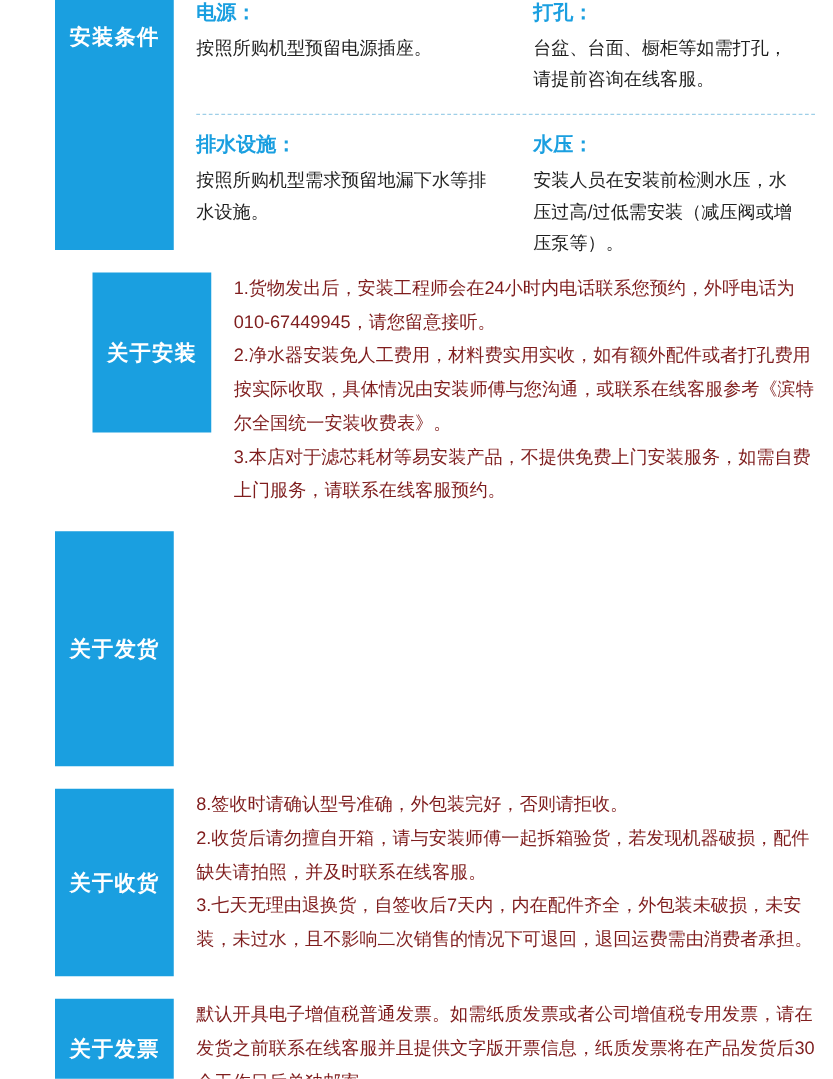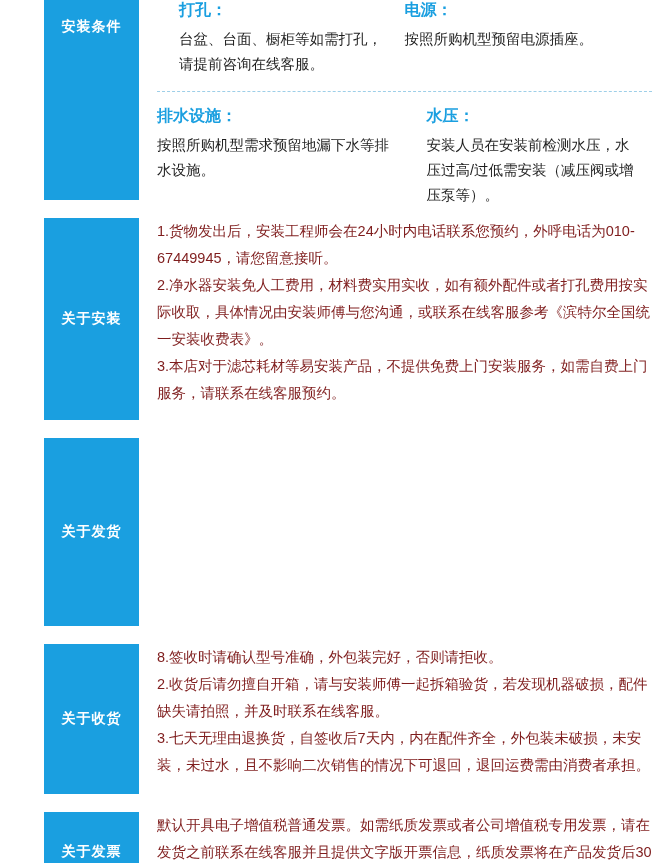--- a/index.html
+++ b/index.html
@@ -25,21 +25,21 @@
     display: flex;
     align-items: flex-start;
     padding: 0 14px 0 44px;
     box-sizing: border-box;
   }
   .tab {
     flex: 0 0 auto;
     width: 95px;
     background: #1a9fe0;
     color: #ffffff;
-    font-size: 14px;
+    font-size: 17px;
     font-weight: bold;
     letter-spacing: 1px;
     display: flex;
     align-items: center;
     justify-content: center;
     text-align: right;
     box-sizing: border-box;
   }
   .body {
     flex: 1 1 auto;
@@ -90,21 +90,21 @@
   
   .para {
     font-size: 14.5px;
     line-height: 27px;
     color: #7f1d1d;
   }
   .para p {
     margin: 0;
   }
 
-  .sec-install-note .tab { height: 202px; }
+  .sec-install-note .tab { height: 128px; margin-left: 30px; }
   .sec-ship .tab { height: 188px; }
   .sec-receive .tab { height: 150px; }
   .sec-invoice .tab { height: 80px; }
 
   .sec-install-note { margin-top: 18px; }
   .sec-ship { margin-top: 18px; }
   .sec-receive { margin-top: 18px; }
   .sec-invoice { margin-top: 18px; }
 
   .note-small {
@@ -114,27 +114,27 @@
 </style>
 </head>
 <body>
 
 <div class="page">
 
   <div class="section sec-install">
     <div class="tab">安装条件</div>
     <div class="body">
       <div class="row-top">
+        <div class="cell">
+          <div class="cell-head">电源：</div>
+          <div class="cell-text">按照所购机型预留电源插座。</div>
+        </div>
         <div class="cell right">
           <div class="cell-head">打孔：</div>
           <div class="cell-text">台盆、台面、橱柜等如需打孔，请提前咨询在线客服。</div>
-        </div>
-        <div class="cell">
-          <div class="cell-head">电源：</div>
-          <div class="cell-text">按照所购机型预留电源插座。</div>
         </div>
       </div>
       <div class="dash-sep"></div>
       <div class="row-top">
         <div class="cell">
           <div class="cell-head">排水设施：</div>
           <div class="cell-text">按照所购机型需求预留地漏下水等排水设施。</div>
         </div>
         <div class="cell right">
           <div class="cell-head">水压：</div>

